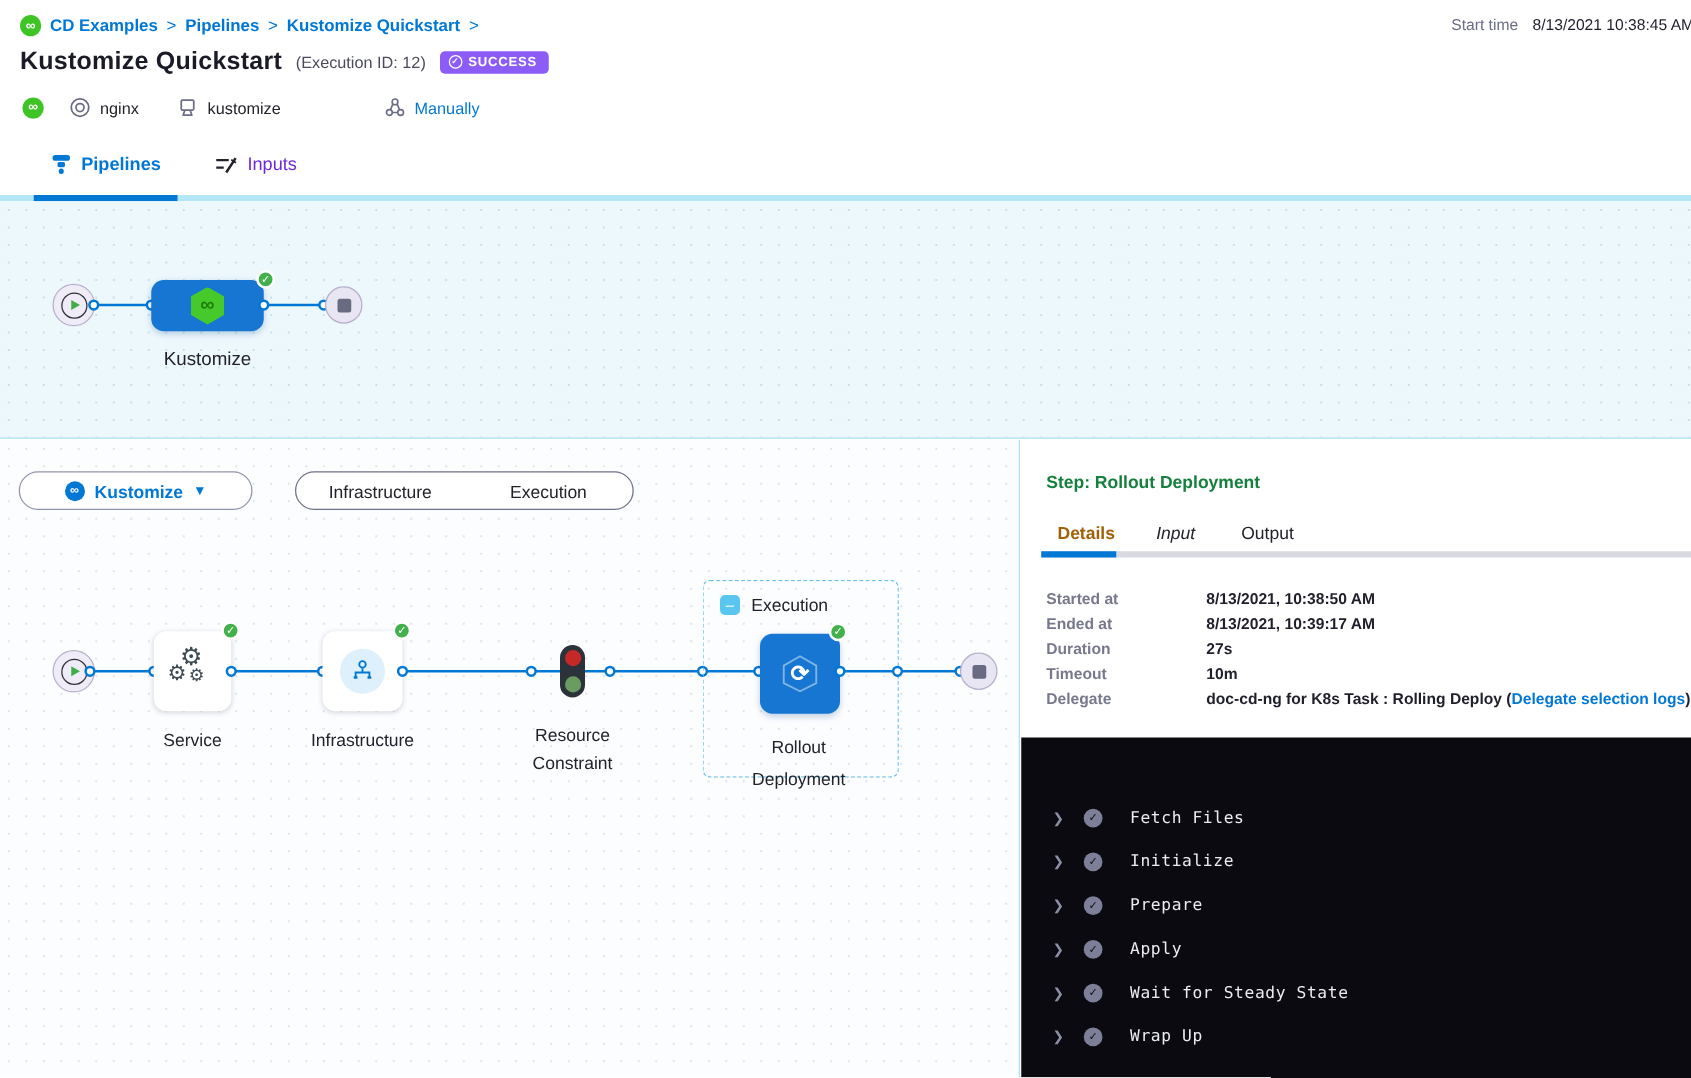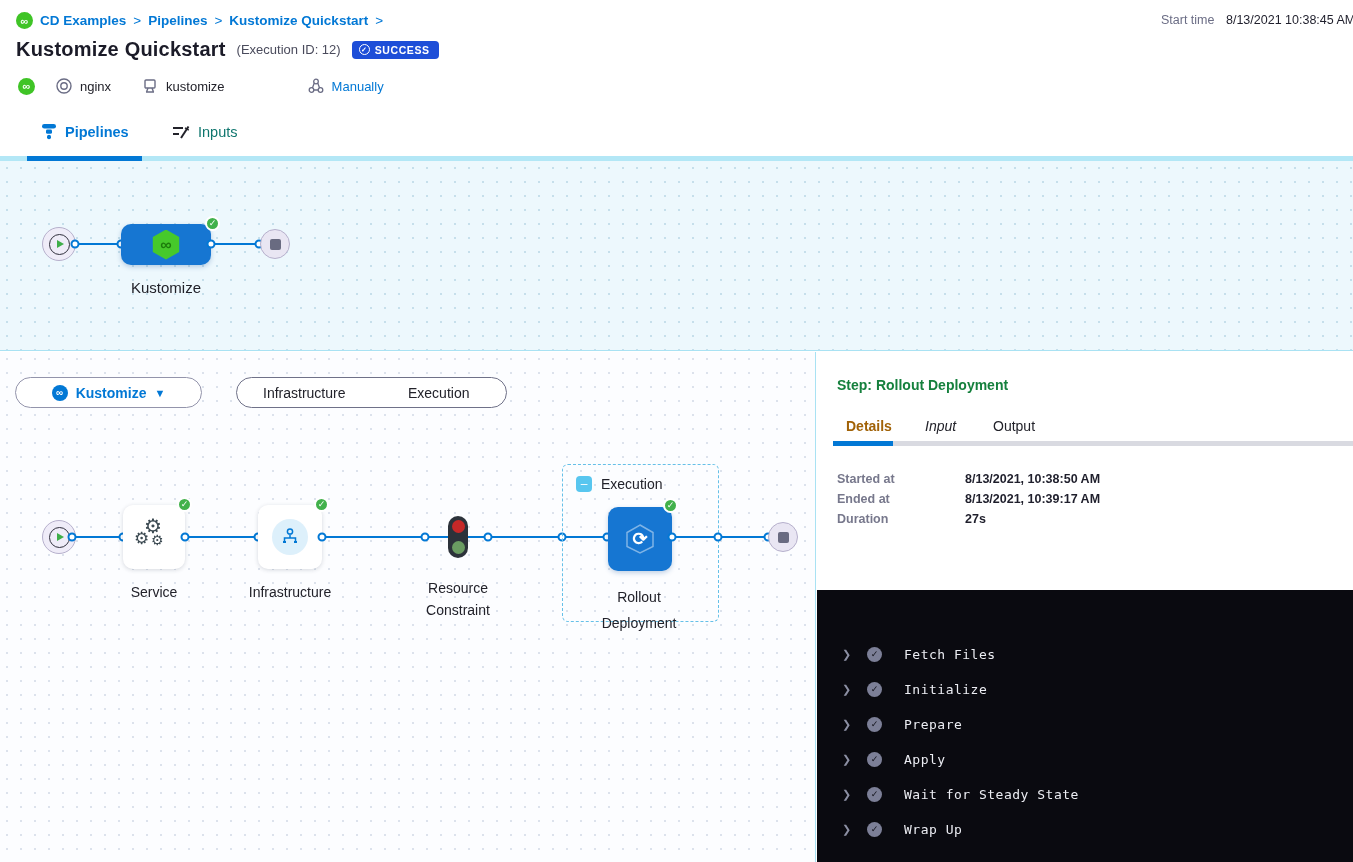--- a/index.html
+++ b/index.html
@@ -10,36 +10,36 @@
   
   .breadcrumb { position:absolute; top:12px; left:16px; display:flex; align-items:center; gap:7px;
                 font-size:13.5px; color:#0278d5; font-weight:600; }
   .breadcrumb .sep { color:#0278d5; font-weight:400; }
   .crumb { cursor:pointer; }
   .harness-dot { width:17px; height:17px; border-radius:50%; background:#3fc426; color:#fff;
                  font-size:11px; font-weight:700; display:flex; align-items:center; justify-content:center; }
   .titlerow { position:absolute; top:38px; left:16px; display:flex; align-items:center; gap:11px; }
   .page-title { font-size:20px; font-weight:700; color:#1b1b28; letter-spacing:.2px; }
   .exec-id { font-size:13px; color:#4a4b5c; }
-  .status-badge { display:inline-flex; align-items:center; gap:5px; background:#1d4ed8; color:#fff;
+  .status-badge { display:inline-flex; align-items:center; gap:5px; background:#8b5cf6; color:#fff;
                   border-radius:4px; padding:3px 9px 3px 7px; font-size:10.5px; font-weight:700;
                   letter-spacing:.6px; }
   .status-badge .cc { width:11px; height:11px; border:1.3px solid #fff; border-radius:50%;
                       display:flex; align-items:center; justify-content:center; font-size:7px; line-height:1; }
   .metarow { position:absolute; top:77px; left:18px; display:flex; align-items:center; font-size:13px; color:#22222a; }
   .metarow .grp { display:flex; align-items:center; gap:7px; }
   .starttime { position:absolute; top:13px; left:1161px; white-space:nowrap; font-size:12.5px; }
   .starttime .lbl { color:#6b6d85; margin-right:8px; }
   .starttime .val { color:#1f1f2c; }
 
   
   .tabbar { position:absolute; top:110px; left:0; width:1353px; height:46px; background:#fff; }
   .mtab { position:absolute; top:13px; display:flex; align-items:center; gap:8px; font-size:14.5px; cursor:pointer; }
   .mtab.active { color:#0278d5; font-weight:600; }
-  .mtab.idle { color:#0f766e;align-items:flex-end; }
+  .mtab.idle { color:#6d28d9;align-items:flex-end; }
   .strip-cyan { position:absolute; top:156px; left:0; width:1353px; height:5px; background:#b3e7f6; }
   .strip-blue { position:absolute; top:156px; left:27px; width:115px; height:5px; background:#0278d5; }
 
   
   .canvas-top { position:absolute; top:161px; left:0; width:1353px; height:190px; background:#edf8fd;
                 background-image:radial-gradient(#c6dfeb 1.1px, transparent 1.2px); background-size:14px 14px;
                 border-bottom:1px solid #a9e2f3; }
   .canvas-bottom { position:absolute; top:352px; left:0; width:816px; height:510px; background:#fcfdff;
                 background-image:radial-gradient(#dce2ec 1.1px, transparent 1.2px); background-size:14px 14px;
                 border-right:1px solid #a9e2f3; }
@@ -354,20 +354,28 @@
         <span class="dv">8/13/2021, 10:38:50 AM</span>
       </div>
       <div class="drow">
         <span class="dl">Ended at</span>
         <span class="dv">8/13/2021, 10:39:17 AM</span>
       </div>
       <div class="drow">
         <span class="dl">Duration</span>
         <span class="dv">27s</span>
       </div>
+      <div class="drow">
+        <span class="dl">Timeout</span>
+        <span class="dv">10m</span>
+      </div>
+      <div class="drow">
+        <span class="dl">Delegate</span>
+        <span class="dv"><span>doc-cd-ng for K8s Task : Rolling Deploy (</span><a>Delegate selection logs</a><span>)</span></span>
+      </div>
     </div>
 
     <div class="logs">
       <div class="logrow" style="top:54px;">
         <span class="chev">❯</span>
         <span class="lchk">✓</span>
         <span class="ltxt">Fetch Files</span>
       </div>
       <div class="logrow" style="top:89px;">
         <span class="chev">❯</span>

